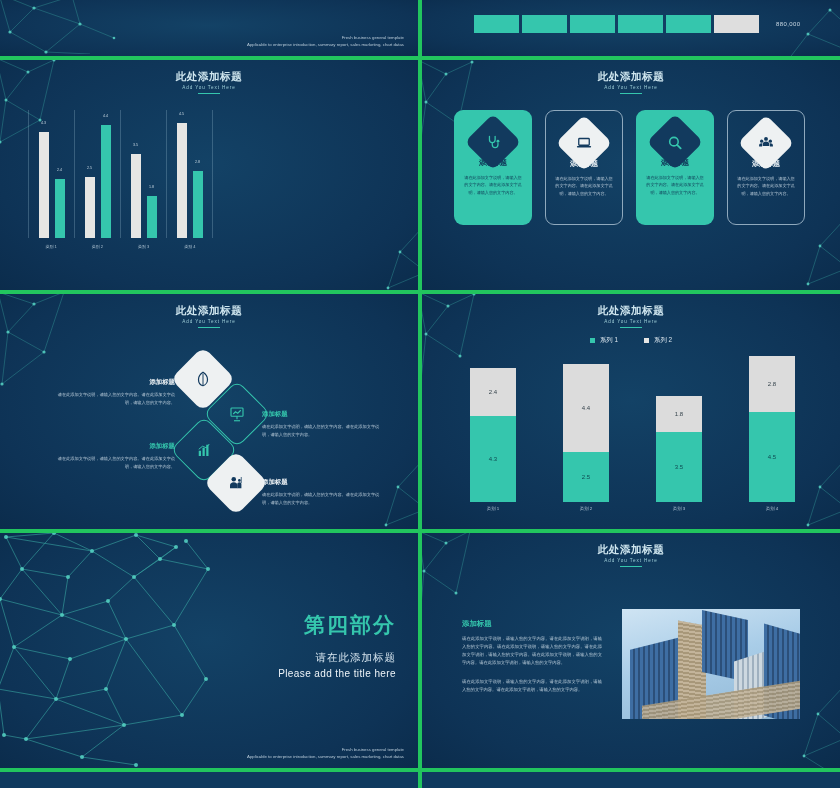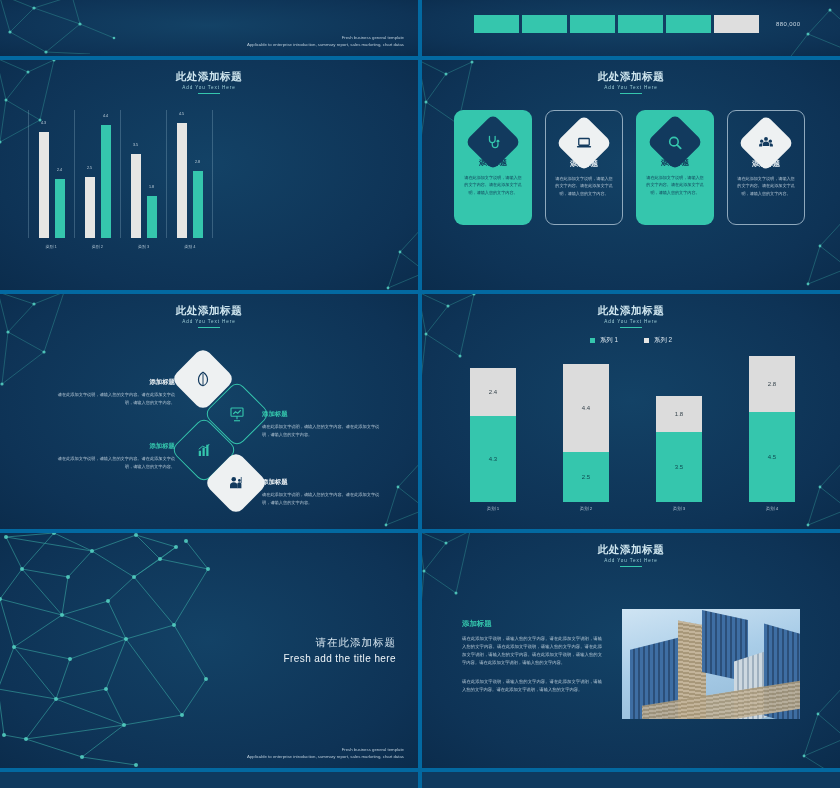--- a/index.html
+++ b/index.html
@@ -8,21 +8,21 @@
     background:#e8e4de;
     font-family:"Liberation Sans","DejaVu Sans",sans-serif;
     overflow:hidden;
   }
   .deck{
     width:840px;height:788px;
     display:grid;
     grid-template-columns:418px 418px;
     grid-template-rows:56px 230px 235px 235px 32px;
     column-gap:4px;row-gap:4px;
-    background:#0369a1;
+    background:#22c55e;
     box-sizing:border-box;
     padding:0 0 0 0;
   }
   .slide{
     position:relative;
     background:#0f3a5f;
     overflow:hidden;
     box-sizing:border-box;
   }
   
@@ -144,21 +144,21 @@
     font-size:6px;box-sizing:border-box;}
   .sseg.gray{background:#dcdcdc;color:#37454d;}
   .sseg.teal{background:#35c6ad;color:#0f4a52;}
   .s5-axis{position:absolute;left:48px;top:212px;width:325px;display:flex;
     justify-content:space-between;}
   .s5-axis span{width:46px;text-align:center;font-size:4.4px;color:#b6c8d6;}
 
   
   .sec-right{position:absolute;right:22px;top:78px;text-align:right;}
   .sec-num{font-size:21px;color:#35c6ad;font-weight:bold;letter-spacing:2px;}
-  .sec-cn{font-size:10.5px;color:#d5e4ee;margin-top:25px;letter-spacing:1px;}
+  .sec-cn{font-size:10.5px;color:#d5e4ee;margin-top:12px;letter-spacing:1px;}
   .sec-en{font-size:10px;color:#eef4f8;margin-top:3px;letter-spacing:.4px;}
 
   
   .s7-left{position:absolute;left:40px;top:86px;width:140px;}
   .s7-h{font-size:7.4px;color:#35c6ad;font-weight:bold;}
   .s7-p{font-size:4.3px;color:#bdcfdc;line-height:1.9;margin-top:6px;text-align:justify;}
   .s7-p.second{margin-top:10px;}
   .photo{
     position:absolute;left:200px;top:76px;width:178px;height:110px;overflow:hidden;
     background:linear-gradient(#b9d8ee 0%,#d7e8f5 42%,#9fb7c9 100%);
@@ -645,22 +645,23 @@
           <circle cx="8" cy="206" r="2"></circle>
           <circle cx="210" cy="150" r="2"></circle>
         <circle cx="164" cy="30" r="2"></circle>
           <circle cx="212" cy="40" r="2"></circle>
           <circle cx="190" cy="12" r="2"></circle>
         <circle cx="140" cy="236" r="2"></circle>
       </g>
     </svg>
     <div class="inner">
       <div class="sec-right">
+        <div class="sec-num">第四部分</div>
         <div class="sec-cn">请在此添加标题</div>
-        <div class="sec-en">Fresh add the title here</div>
+        <div class="sec-en">Please add the title here</div>
       </div>
       <div class="tagline">
         <div class="t1">Fresh business general template</div>
         <div class="t2">Applicable to enterprise introduction, summary report, sales marketing, chart datas</div>
       </div>
     </div>
   </div>
 
   <div class="slide">
     <svg class="net net-tl" width="130" height="110" viewBox="0 0 130 110">

